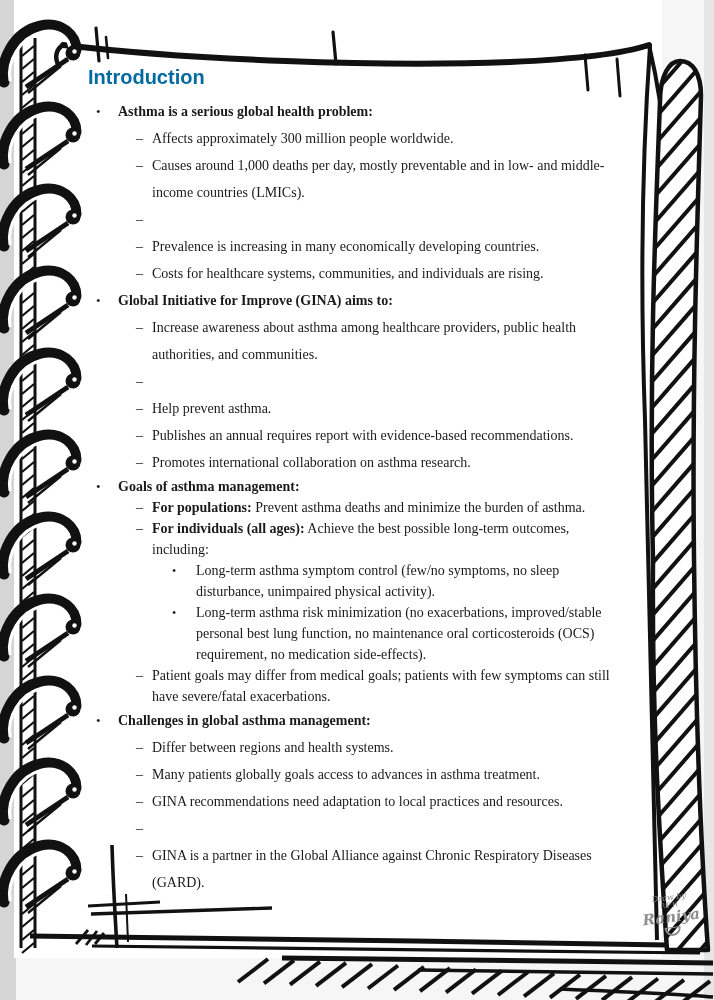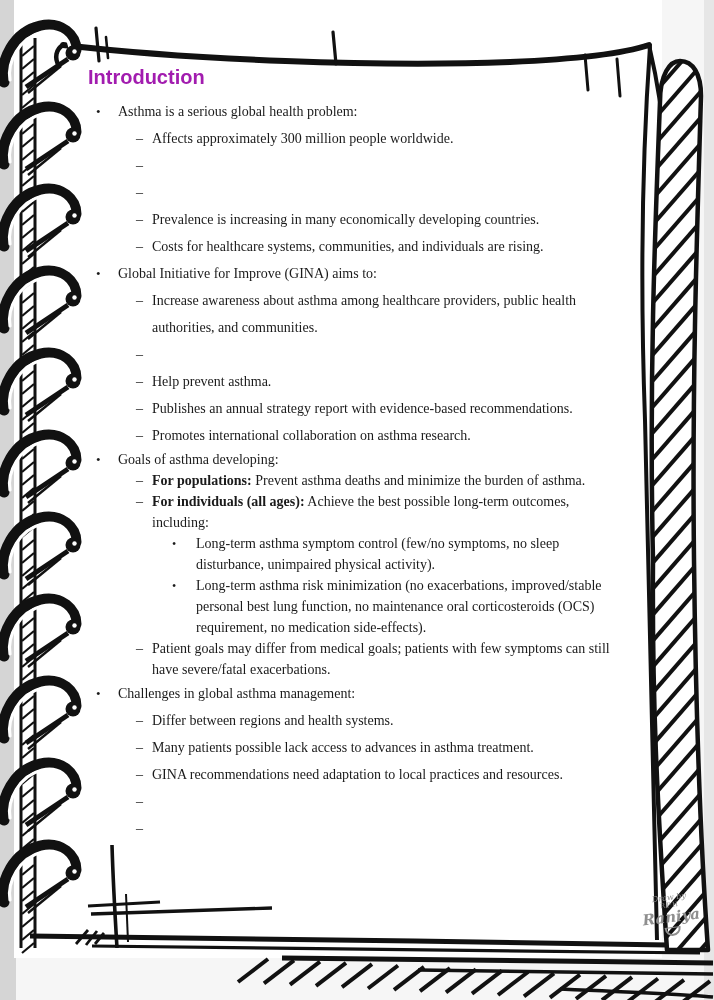--- a/index.html
+++ b/index.html
@@ -28,21 +28,21 @@
     margin: 0 0 8px 0;
   }
   .li { display: flex; align-items: baseline; }
   .loose .li { line-height: 27px; }
   .tight .li { line-height: 21px; }
   .mk { flex: 0 0 auto; }
   .l1 .mk { margin-left: 8px;  width: 22px; font-size: 13px; }
   .l2 .mk { margin-left: 48px; width: 16px; }
   .l3 .mk { margin-left: 84px; width: 24px; font-size: 12px; }
   .txt { flex: 1 1 auto; white-space: pre-line; }
-  .l1 .txt { font-weight: normal; }
+  .l1 .txt { font-weight: bold; }
   .lead { font-weight: bold; }
   .watermark {
     position: absolute; left: 638px; top: 893px; width: 66px; z-index: 3;
     text-align: center; color: #8f8f8f;
     transform: rotate(-7deg);
     font-family: "DejaVu Serif", serif;
   }
   .wm1 { font-style: italic; font-size: 8px; line-height: 9px; }
   .wm2 { font-size: 6.5px; letter-spacing: 1.5px; line-height: 7px; }
   .wm3 { font-style: italic; font-weight: bold; font-size: 15px; line-height: 16px; }
@@ -253,33 +253,35 @@
 
   <g>
     <path d="M 112,845 C 113,880 115,915 117,948" stroke="#111" stroke-width="3.6" fill="none"></path>
     <path d="M 126,894 L 128,942" stroke="#111" stroke-width="2" fill="none"></path>
     <path d="M 88,906 L 160,902" stroke="#111" stroke-width="3" fill="none"></path>
     <path d="M 91,914 L 272,908" stroke="#111" stroke-width="3.4" fill="none"></path>
   </g>
 </svg>
 
 <div class="content" style="color: rgb(26, 26, 26);">
-  <h1 class="title" style="color: #a21caf;">Introduction</h1>
+  <h1 class="title" style="color: #0369a1;">Introduction</h1>
   <div id="sections">
       <div class="sec loose">
         <div class="li l1">
           <span class="mk">•</span>
           <span class="txt">Asthma is a serious global health problem:</span>
         </div>
         <div class="li l2">
           <span class="mk">–</span>
           <span class="txt"><span class="rest">Affects approximately 300 million people worldwide.</span></span>
         </div>
         <div class="li l2">
           <span class="mk">–</span>
+          <span class="txt"><span class="rest">Causes around 1,000 deaths per day, mostly preventable and in low- and middle-
+income countries (LMICs).</span></span>
         </div>
         <div class="li l2">
           <span class="mk">–</span>
         </div>
         <div class="li l2">
           <span class="mk">–</span>
           <span class="txt"><span class="rest">Prevalence is increasing in many economically developing countries.</span></span>
         </div>
         <div class="li l2">
           <span class="mk">–</span>
@@ -298,31 +300,31 @@
         </div>
         <div class="li l2">
           <span class="mk">–</span>
         </div>
         <div class="li l2">
           <span class="mk">–</span>
           <span class="txt"><span class="rest">Help prevent asthma.</span></span>
         </div>
         <div class="li l2">
           <span class="mk">–</span>
-          <span class="txt"><span class="rest">Publishes an annual strategy report with evidence-based recommendations.</span></span>
+          <span class="txt"><span class="rest">Publishes an annual requires report with evidence-based recommendations.</span></span>
         </div>
         <div class="li l2">
           <span class="mk">–</span>
           <span class="txt"><span class="rest">Promotes international collaboration on asthma research.</span></span>
         </div>
       </div>
       <div class="sec tight">
         <div class="li l1">
           <span class="mk">•</span>
-          <span class="txt">Goals of asthma developing:</span>
+          <span class="txt">Goals of asthma management:</span>
         </div>
         <div class="li l2">
           <span class="mk">–</span>
           <span class="txt"><b class="lead">For populations:</b><span class="rest"> Prevent asthma deaths and minimize the burden of asthma.</span></span>
         </div>
         <div class="li l2">
           <span class="mk">–</span>
           <span class="txt"><b class="lead">For individuals (all ages):</b><span class="rest"> Achieve the best possible long-term outcomes,
 including:</span></span>
         </div>
@@ -347,31 +349,33 @@
         <div class="li l1">
           <span class="mk">•</span>
           <span class="txt">Challenges in global asthma management:</span>
         </div>
         <div class="li l2">
           <span class="mk">–</span>
           <span class="txt"><span class="rest">Differ between regions and health systems.</span></span>
         </div>
         <div class="li l2">
           <span class="mk">–</span>
-          <span class="txt"><span class="rest">Many patients possible lack access to advances in asthma treatment.</span></span>
+          <span class="txt"><span class="rest">Many patients globally goals access to advances in asthma treatment.</span></span>
         </div>
         <div class="li l2">
           <span class="mk">–</span>
           <span class="txt"><span class="rest">GINA recommendations need adaptation to local practices and resources.</span></span>
         </div>
         <div class="li l2">
           <span class="mk">–</span>
         </div>
         <div class="li l2">
           <span class="mk">–</span>
+          <span class="txt"><span class="rest">GINA is a partner in the Global Alliance against Chronic Respiratory Diseases
+(GARD).</span></span>
         </div>
       </div>
     </div>
 </div>
 
 <div class="watermark">
   <div class="wm1">Draw by</div>
   <div class="wm2">RPH</div>
   <div class="wm3">Raniya</div>
   <div class="wm-cup"></div>

